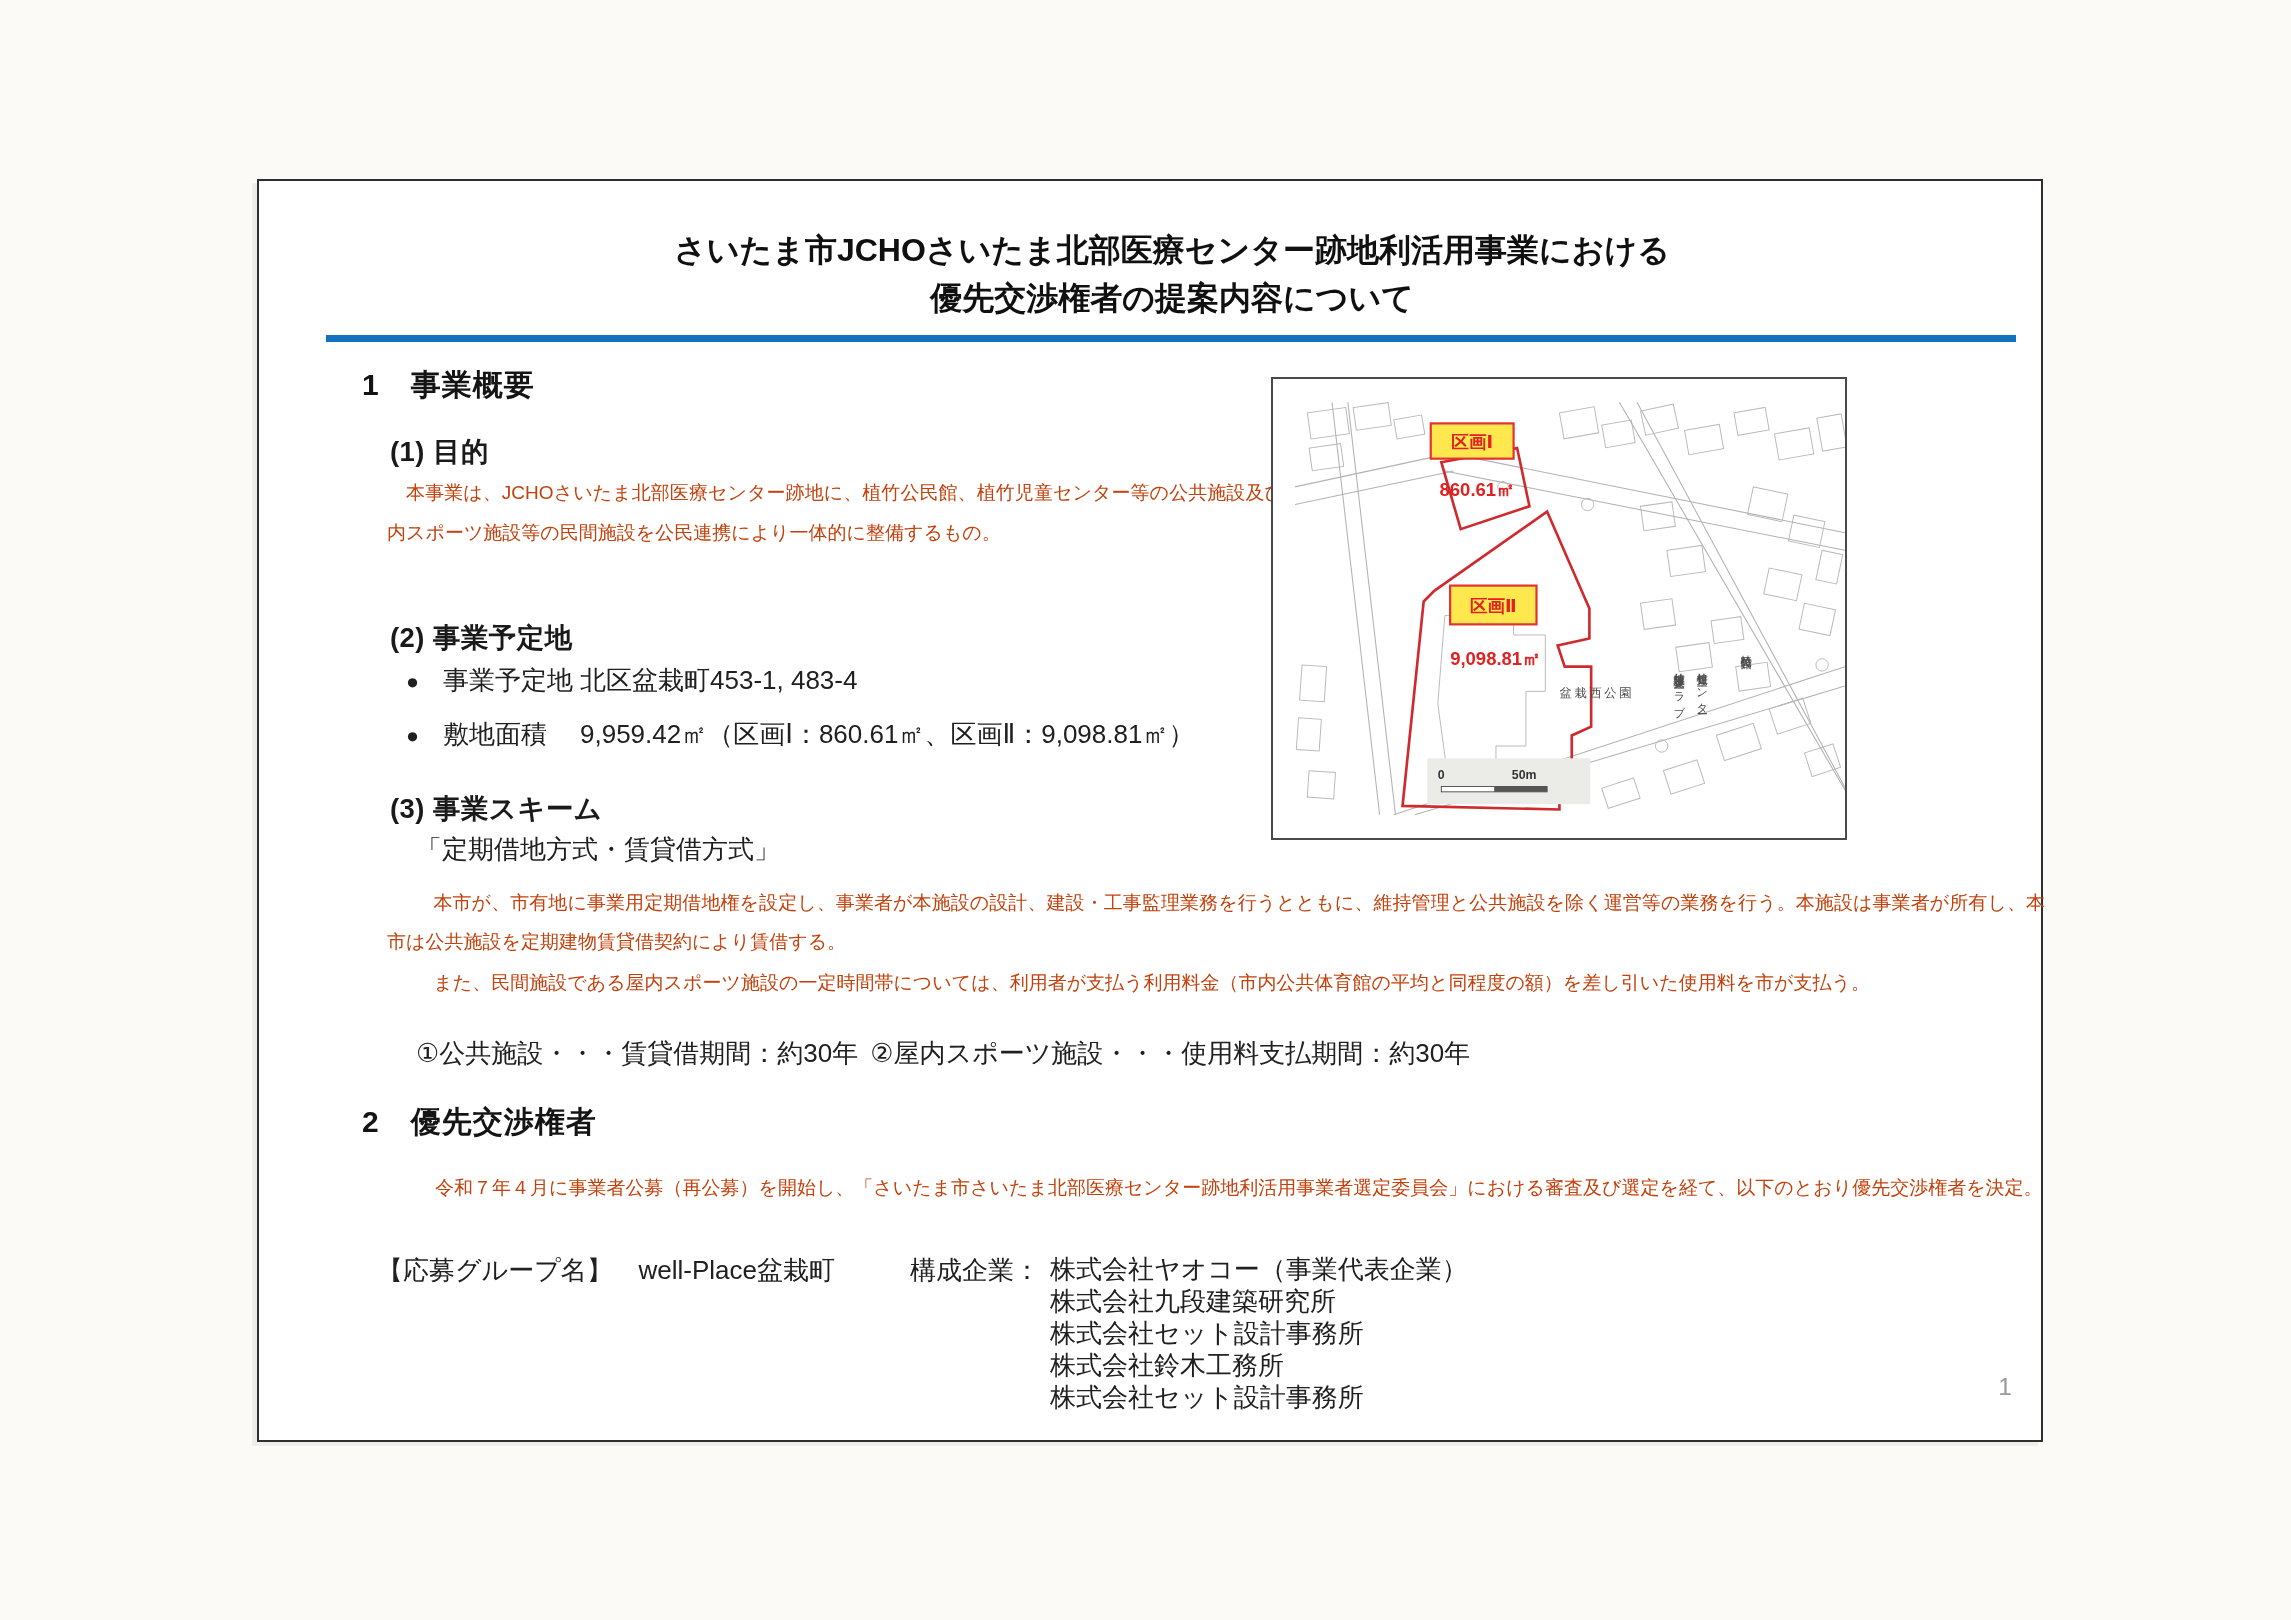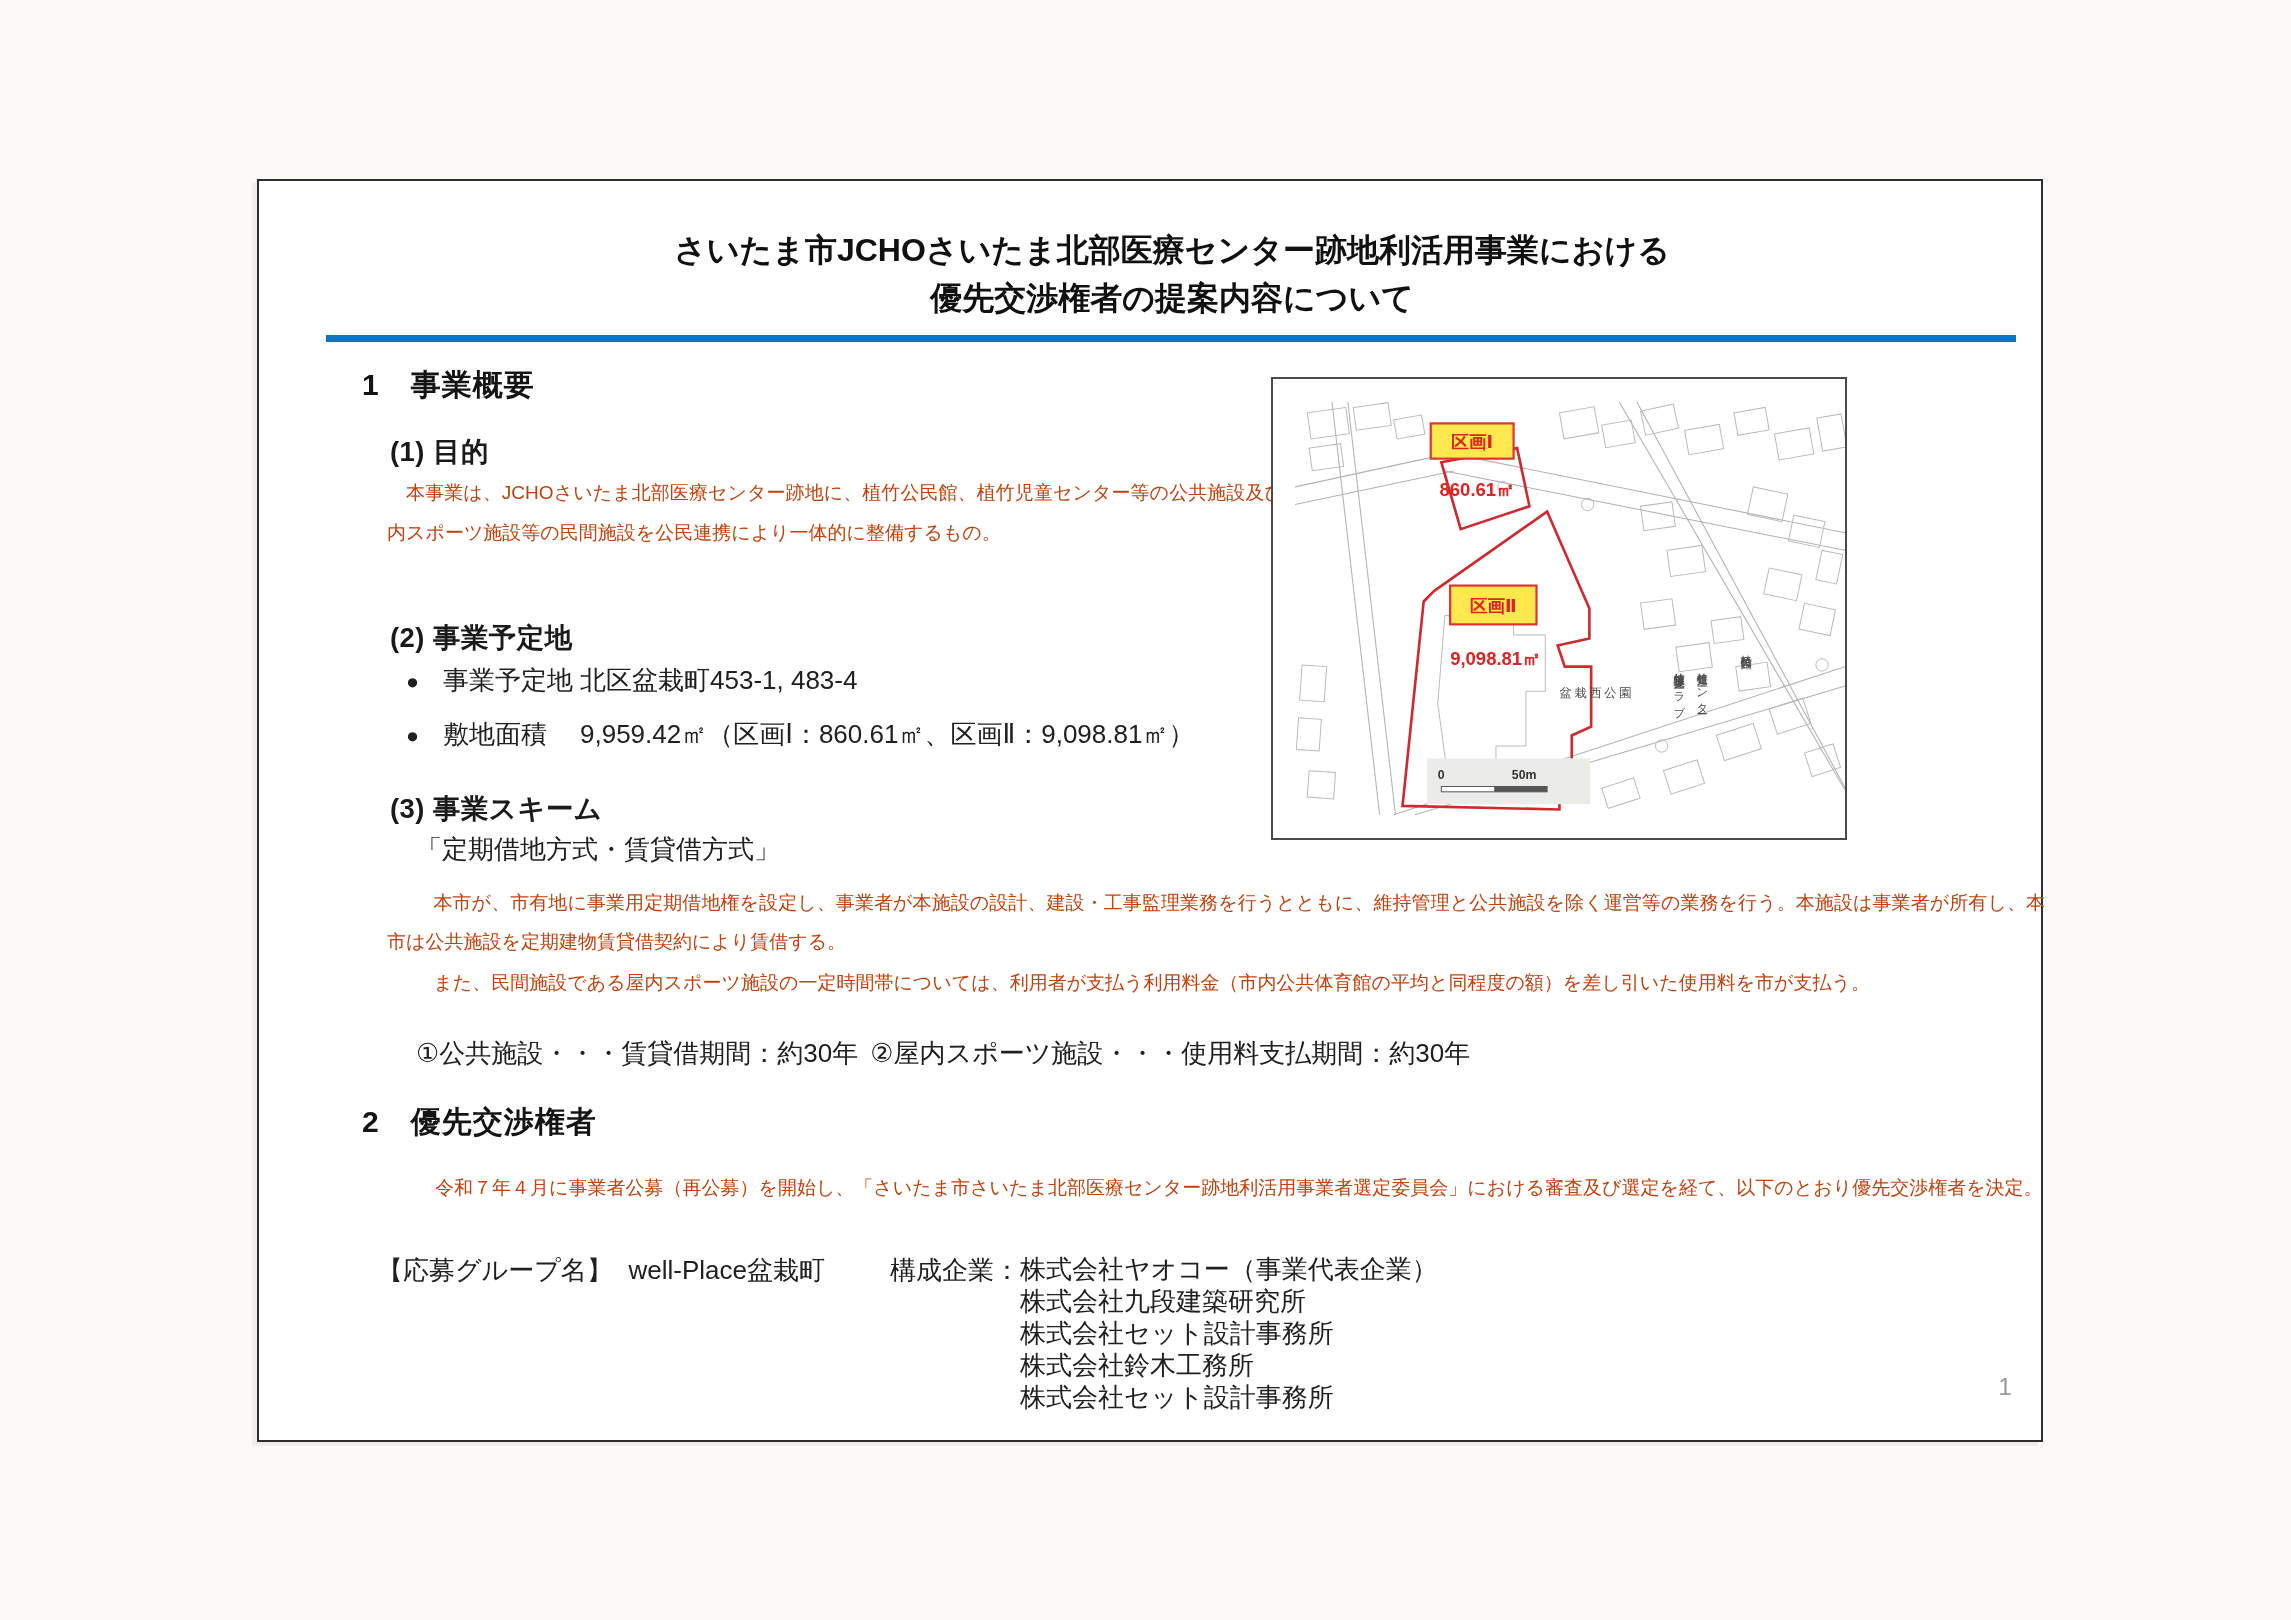--- a/index.html
+++ b/index.html
@@ -12,21 +12,21 @@
   .h-sec{font-size:30px;font-weight:700;color:#141414;letter-spacing:1px;}
   .h-sub{font-size:27.4px;color:#1a1a1a;font-weight:600;letter-spacing:0.5px;}
   .body-t{font-size:19px;line-height:40px;color:#c2410c;text-align:justify;}
   .indent1{text-indent:27.4px;margin-top:12px;}
   .indent15{text-indent:39px;}
   .bullets{font-size:26px;color:#202020;}
   .brow{display:flex;align-items:baseline;margin-bottom:18.6px;}
   .bdot{width:37px;font-size:21.6px;}
   .blabel{display:inline-block;min-width:137px;}
   .items-row{display:flex;gap:90px;font-size:26px;color:#202020;}
-  .group-row{display:flex;align-items:flex-start;font-size:26px;color:#202020;white-space:nowrap;}
+  .group-row{display:flex;align-items:flex-start;font-size:26px;color:#202020;white-space:nowrap;gap:10px;}
   .gname{margin-left:15.7px;}
   .glabel2{margin-left:65px;}
   .members{line-height:32px;}
   .scheme{font-size:26px;color:#202020;}
   .pagenum{right:29px;bottom:39px;font-size:24.5px;color:#9a9a9a;}
   .map{left:1012px;top:196px;width:576px;height:463px;border:2px solid #4a4a4a;background:#fff;box-sizing:border-box;}
   .map svg{display:block;width:100%;height:100%;}
   .lines{stroke:#b2b2b2;stroke-width:1.2;fill:none;}
   .bld{stroke:#b9b9b9;stroke-width:1.1;fill:none;}
   .parcel{stroke:#cf2a2e;stroke-width:3;fill:none;}

